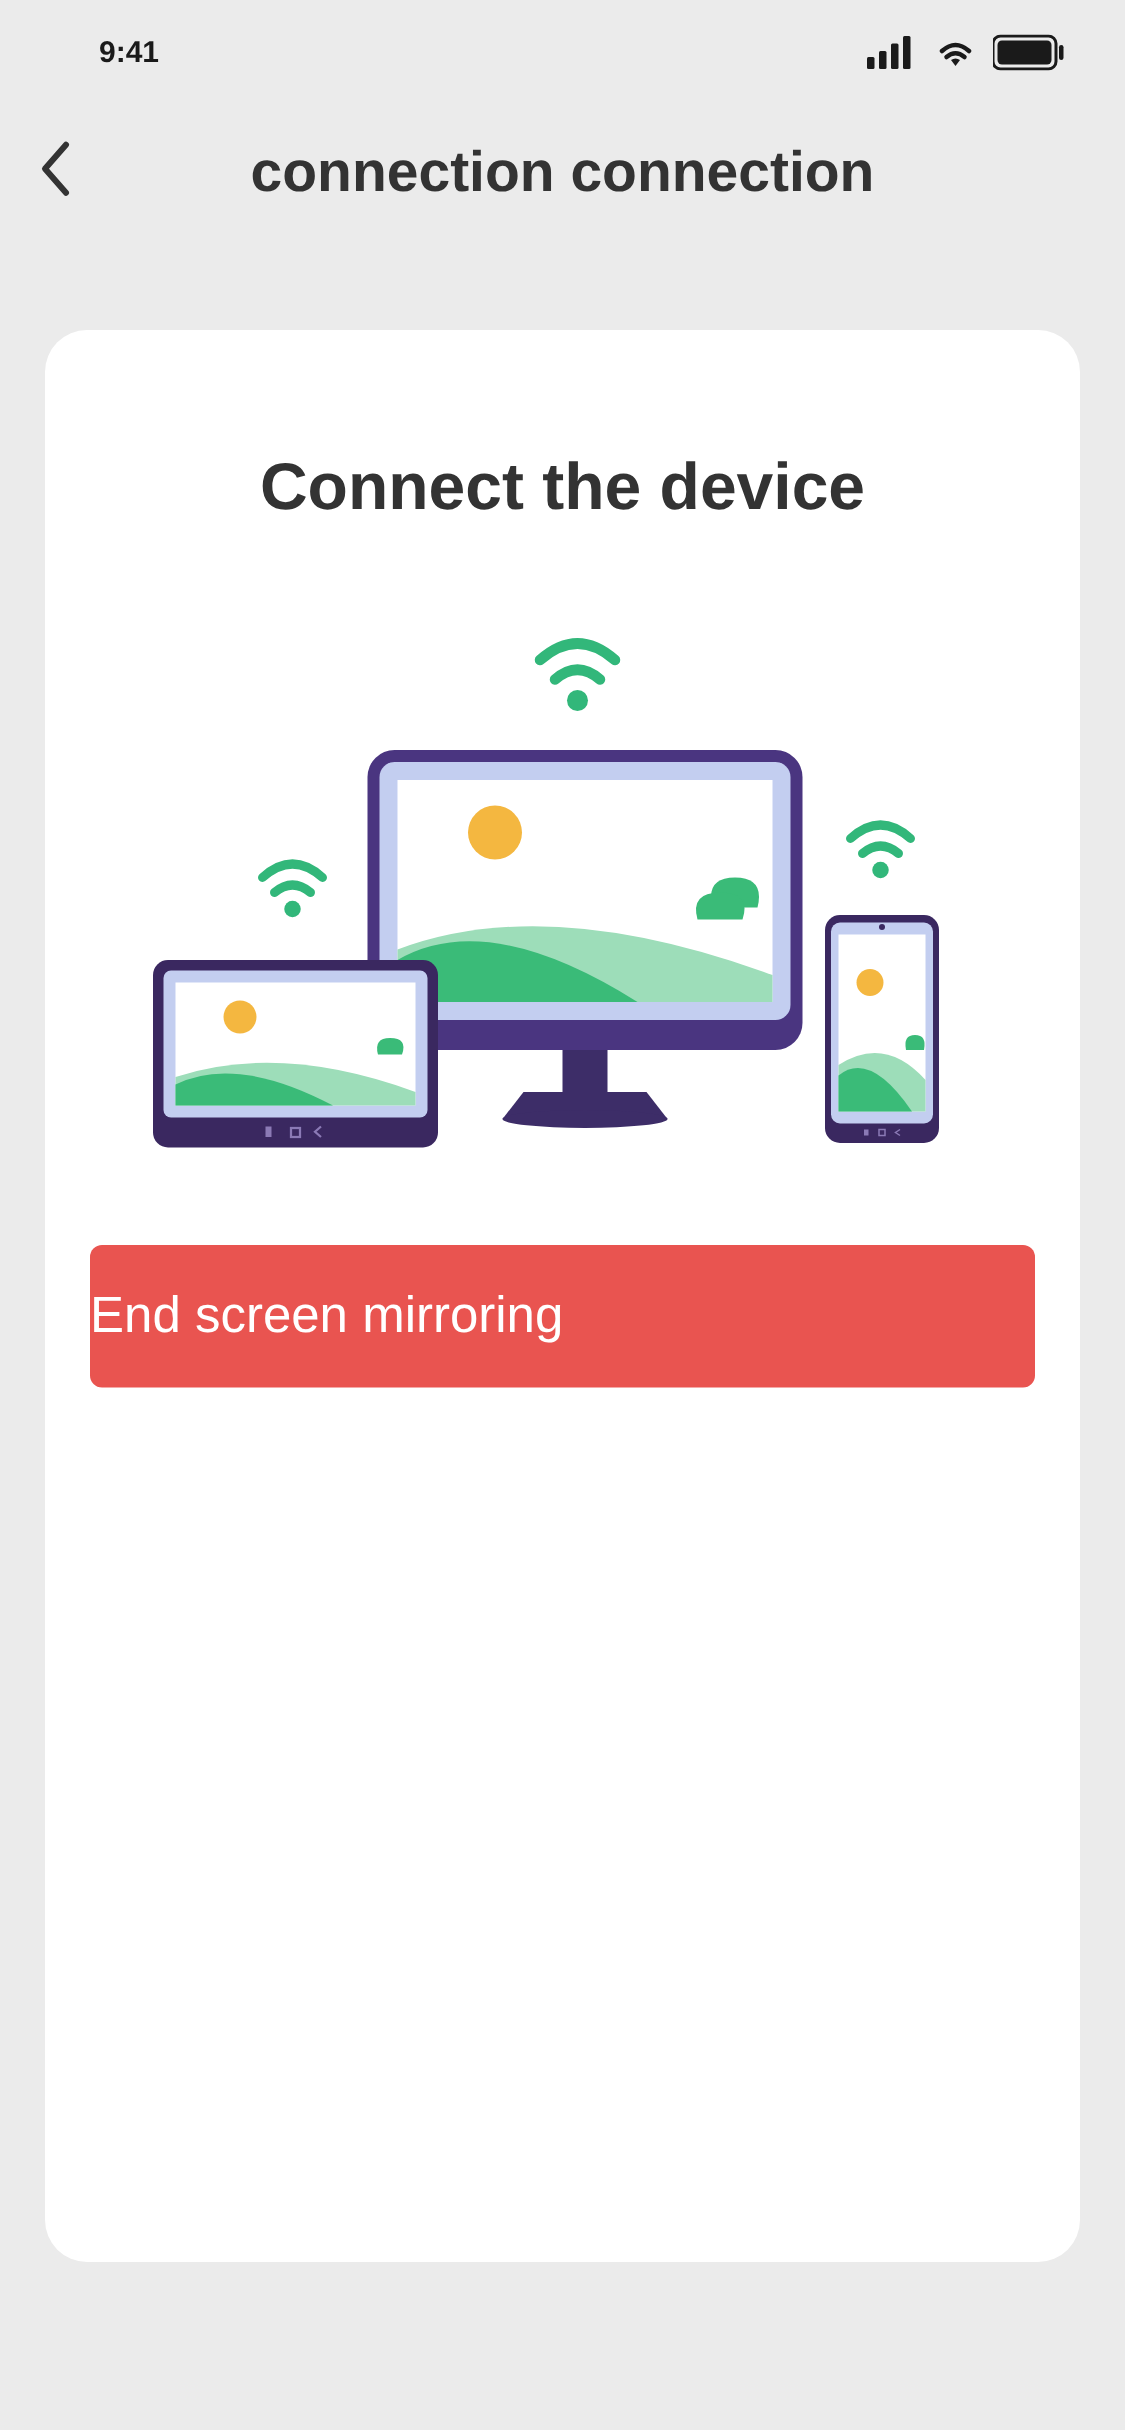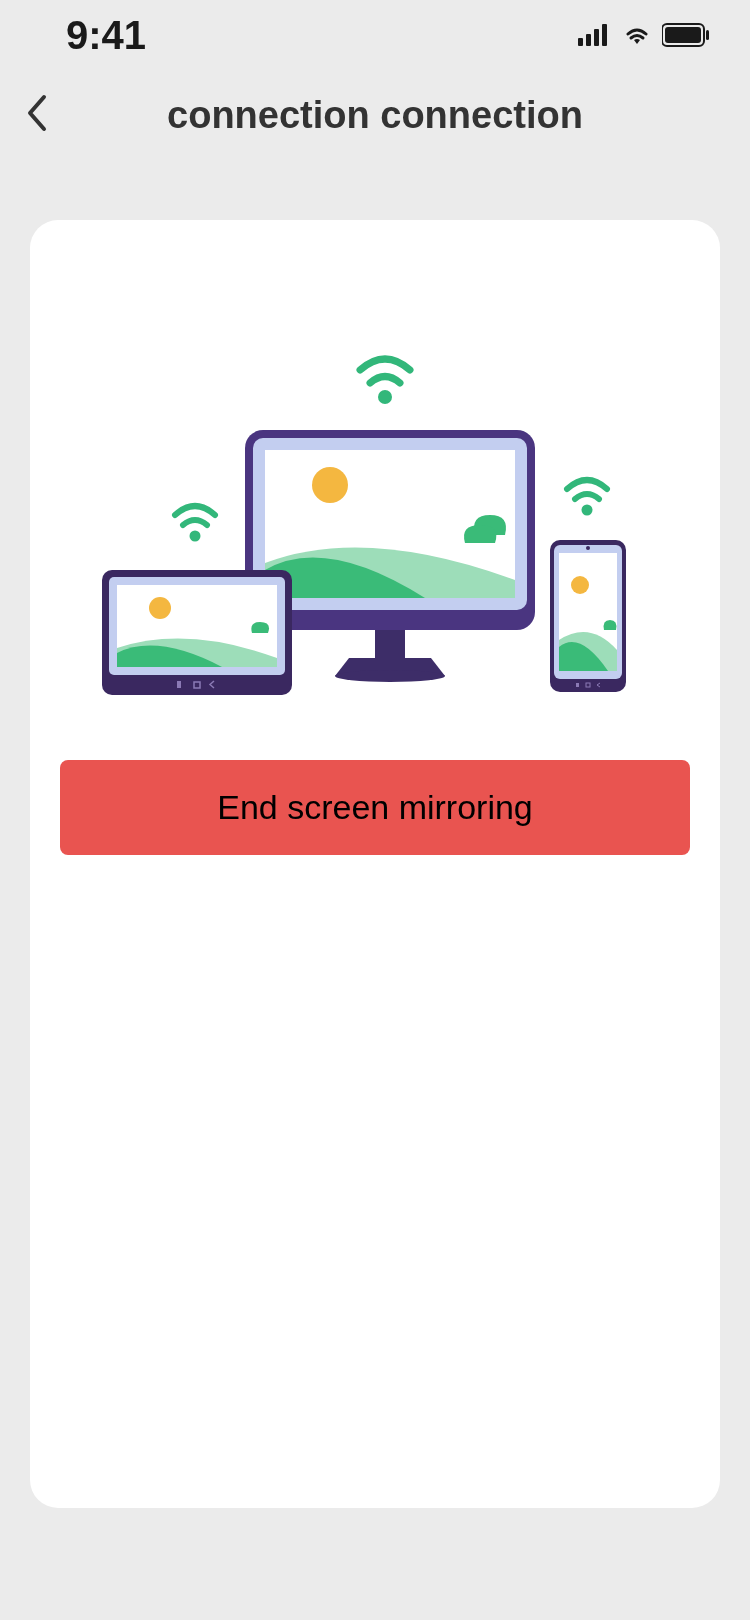--- a/index.html
+++ b/index.html
@@ -18,21 +18,21 @@
     
     .status-bar {
       height: 70px;
       display: flex;
       justify-content: space-between;
       align-items: center;
       padding: 0 40px 0 66px;
     }
     
     .status-time {
-      font-size: 40px;
+      font-size: 20px;
       font-weight: 600;
       color: #1a1a1a;
     }
     
     .status-icons {
       display: flex;
       align-items: center;
       gap: 10px;
     }
     
@@ -79,28 +79,28 @@
       display: flex;
       justify-content: center;
       margin-top: 60px;
       margin-bottom: 60px;
     }
     
     .end-button {
       display: block;
       width: 100%;
       background: #e95450;
-      color: #000000;
+      color: #ffffff;
       border: none;
       border-radius: 8px;
       padding: 28px 0;
       font-size: 34px;
       font-weight: 500;
       cursor: pointer;
-      text-align: center;
+      text-align: left;
     }
     
   </style>
 </head>
 <body>
 
 <div class="status-bar">
   <span class="status-time">9:41</span>
   <div class="status-icons">
     <svg width="34" height="22" viewBox="0 0 34 22">
@@ -125,20 +125,21 @@
 <div class="header">
   <div class="back-button">
     <svg width="24" height="40" viewBox="0 0 24 40">
       <path d="M20 4 L6 20 L20 36" stroke="#333" stroke-width="4" fill="none" stroke-linecap="round" stroke-linejoin="round"></path>
     </svg>
   </div>
   <div class="header-title">connection connection</div>
 </div>
 
 <div class="card">
+  <h1 class="card-title">Connect the device</h1>
 
   <div class="illustration">
     <svg width="560" height="360" viewBox="0 0 560 360">
 
       <g transform="translate(290, 30)">
         <path d="M-25 0 Q0 -22 25 0" stroke="#32b77a" stroke-width="7" fill="none" stroke-linecap="round"></path>
         <path d="M-15 13 Q0 0 15 13" stroke="#32b77a" stroke-width="7" fill="none" stroke-linecap="round"></path>
         <circle cx="0" cy="27" r="7" fill="#32b77a"></circle>
       </g>
 

